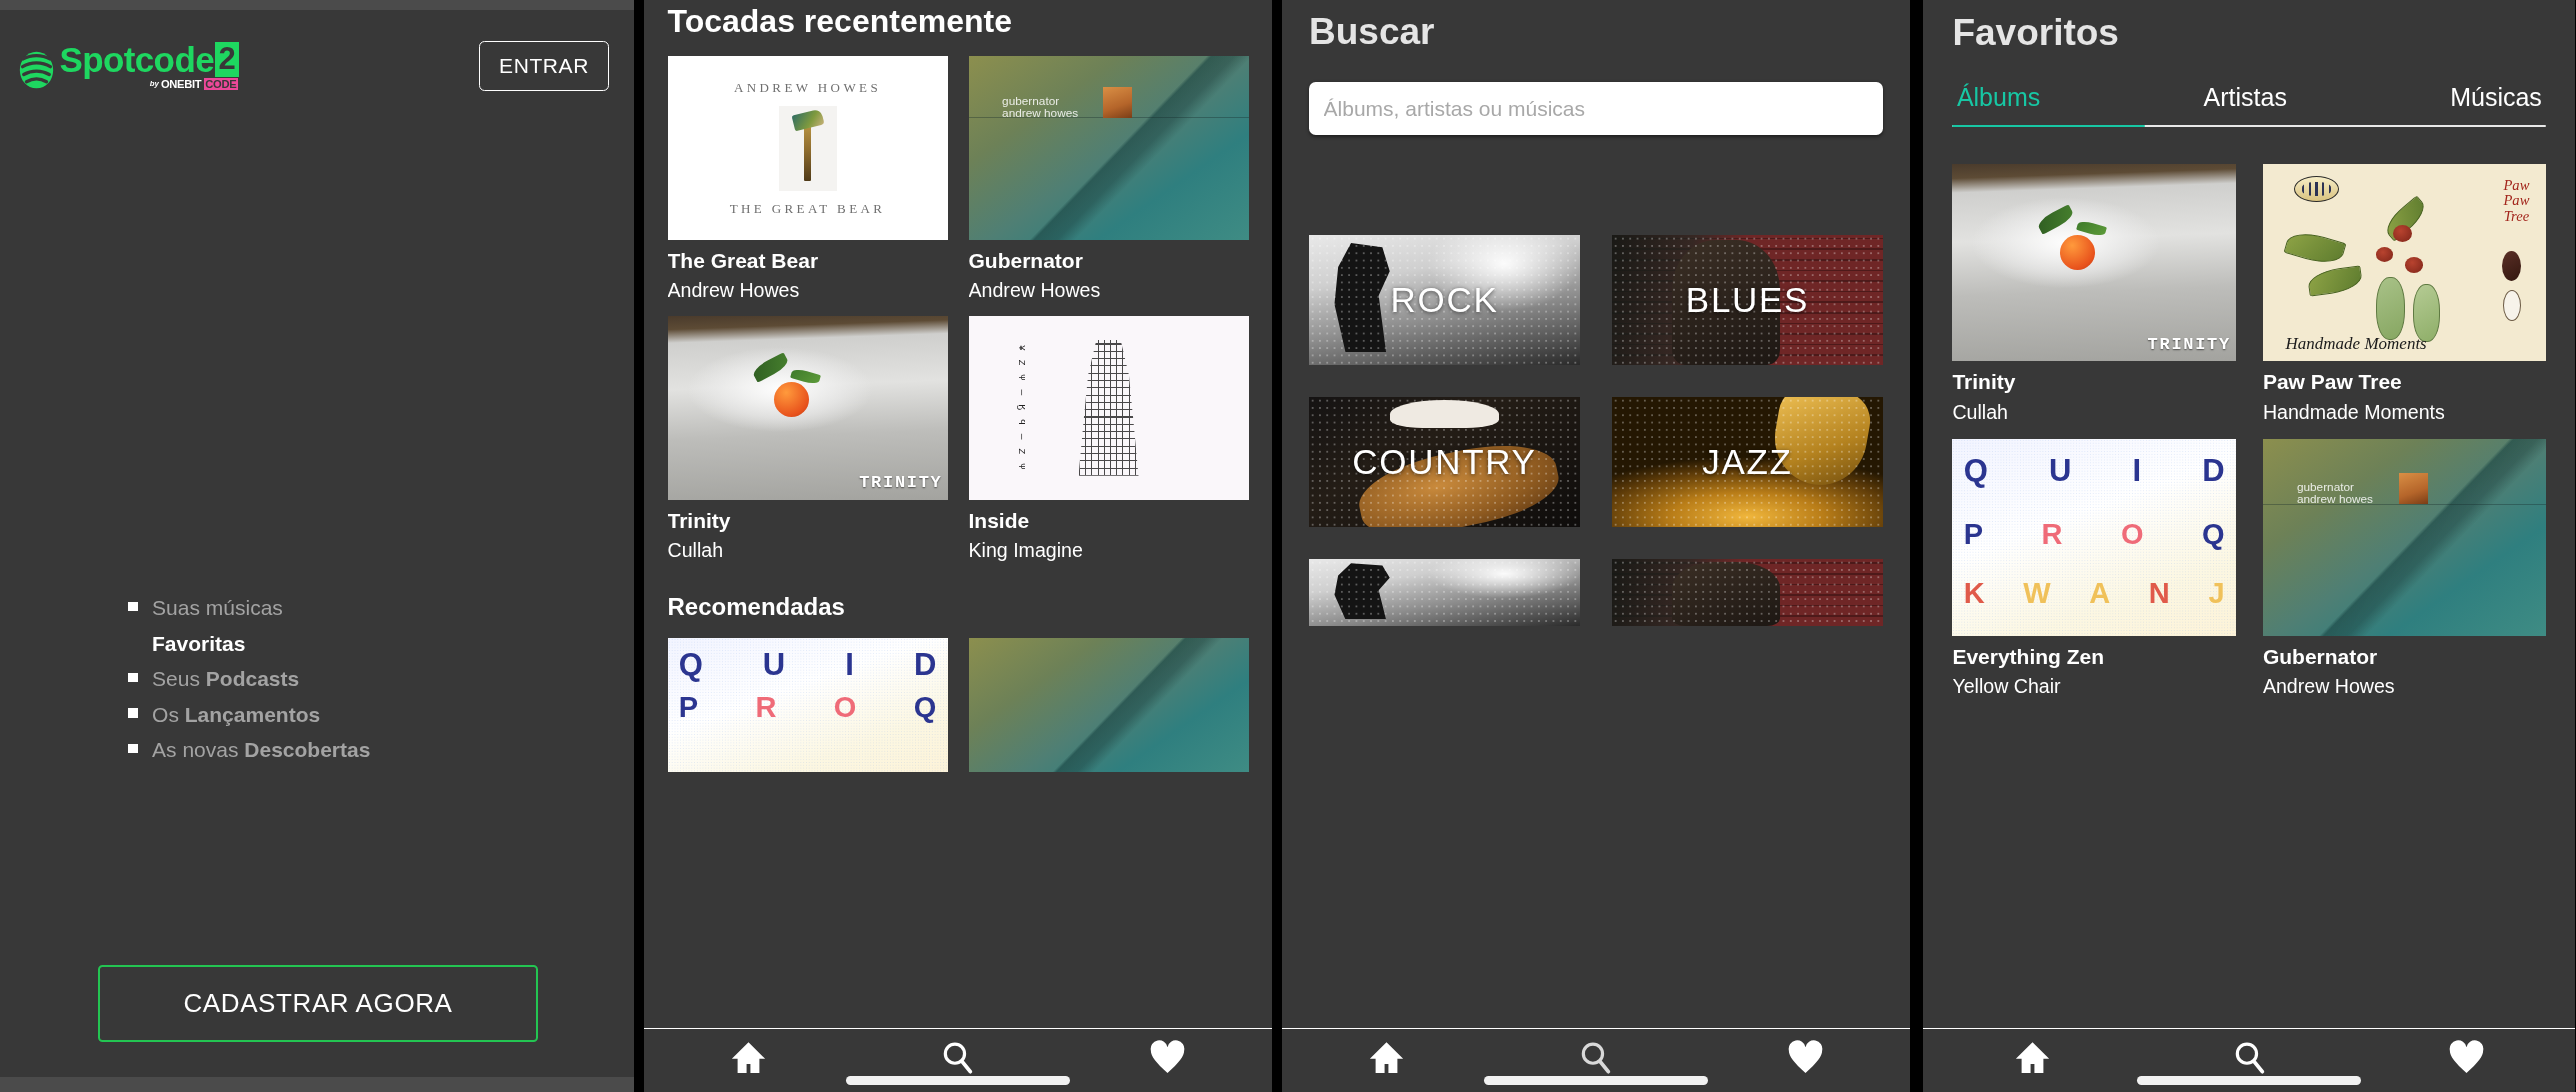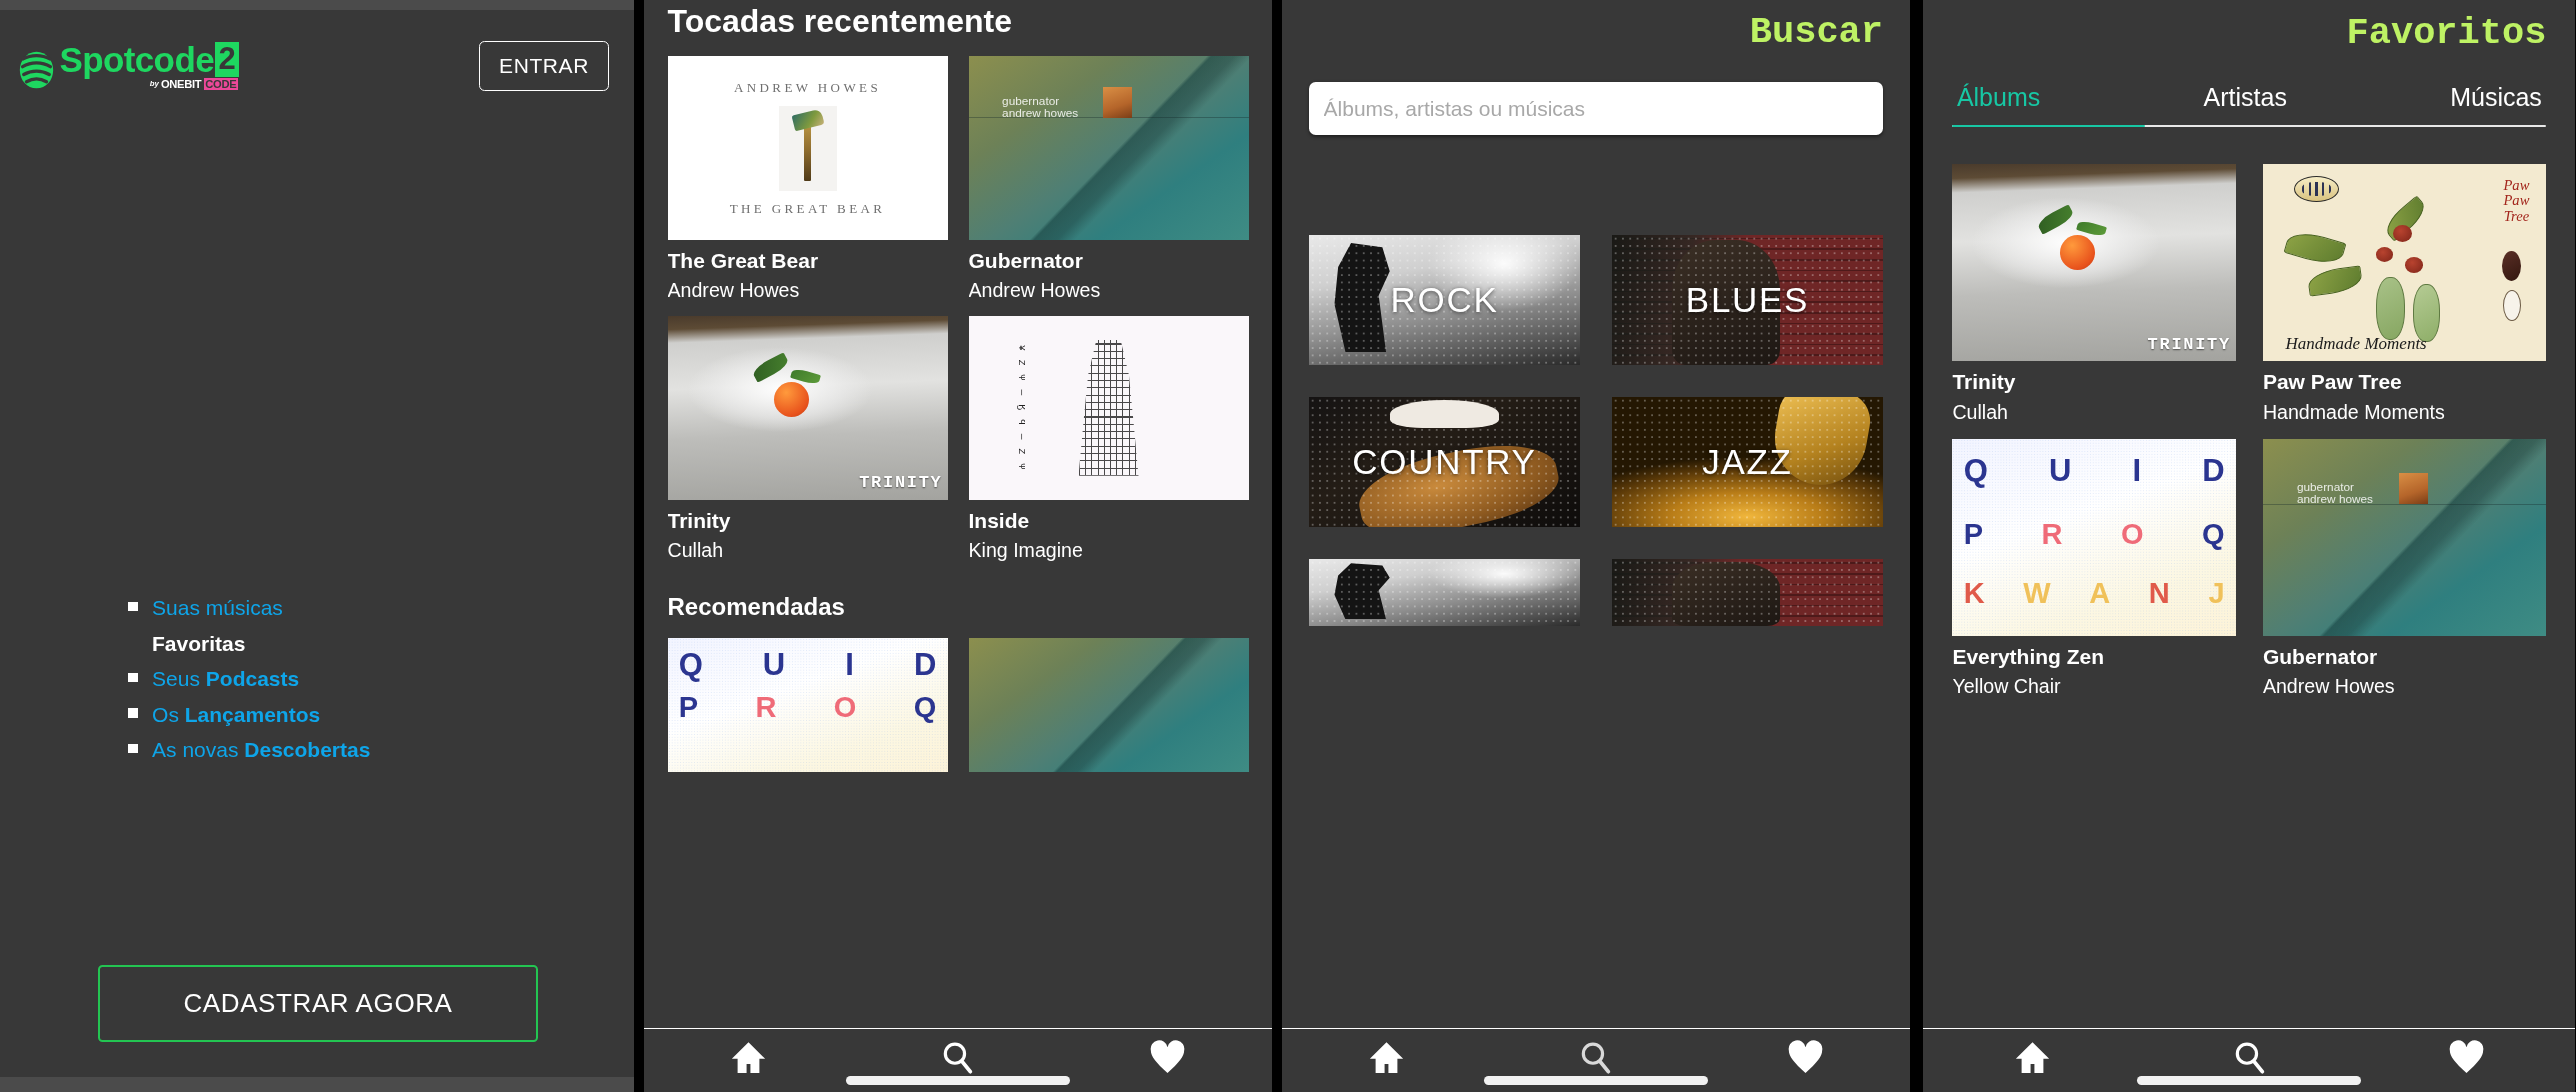--- a/index.html
+++ b/index.html
@@ -92,43 +92,43 @@
     position: absolute; top: 594px; left: 128px; right: 34px;
   }
   .feat-item {
     display: flex; align-items: flex-start; gap: 14.6px;
     margin-bottom: 7.8px;
   }
   .feat-bullet {
     width: 9.5px; height: 9.5px; background: #ffffff; flex: none; margin-top: 7.8px;
   }
   .feat-text {
-    color: #0ea5e9; font-size: 21px; line-height: 1.32;
+    color: #a3a3a3; font-size: 21px; line-height: 1.32;
     font-family: "Liberation Sans", sans-serif;
   }
   .feat-text b { font-weight: 700; }
   .feat-sub {
     color: #ffffff; font-size: 21px; font-weight: 700;
     margin: 0 0 7.8px 24px; line-height: 1.32;
   }
 
   .cad-btn {
     position: absolute; left: 98px; width: 440px; bottom: 50px;
     border: 2.2px solid #23c552; border-radius: 4.5px;
     background: transparent; color: #ffffff;
     font-size: 26px; letter-spacing: 0.6px;
     padding: 21px 0; text-align: center;
     font-family: "Liberation Sans Narrow", "Liberation Sans", sans-serif;
     cursor: pointer;
   }
 
   
   .screen-title {
-    color: #bef264; font-weight: 700; text-align: right;
-    font-family: Liberation Mono, monospace;
+    color: #e5e5e5; font-weight: 700; text-align: left;
+    font-family: Liberation Sans, sans-serif;
   }
   .section-title {
     color: #ffffff; font-size: 24px; font-weight: 700;
     font-family: "Liberation Sans Narrow", "Liberation Sans", sans-serif;
   }
   .navbar {
     position: absolute; bottom: 0; left: 0; right: 0; height: 64px;
     background: #383838; border-top: 1.7px solid #ffffff;
     display: flex; align-items: flex-start; justify-content: space-around;
     padding-top: 10px; z-index: 5;

